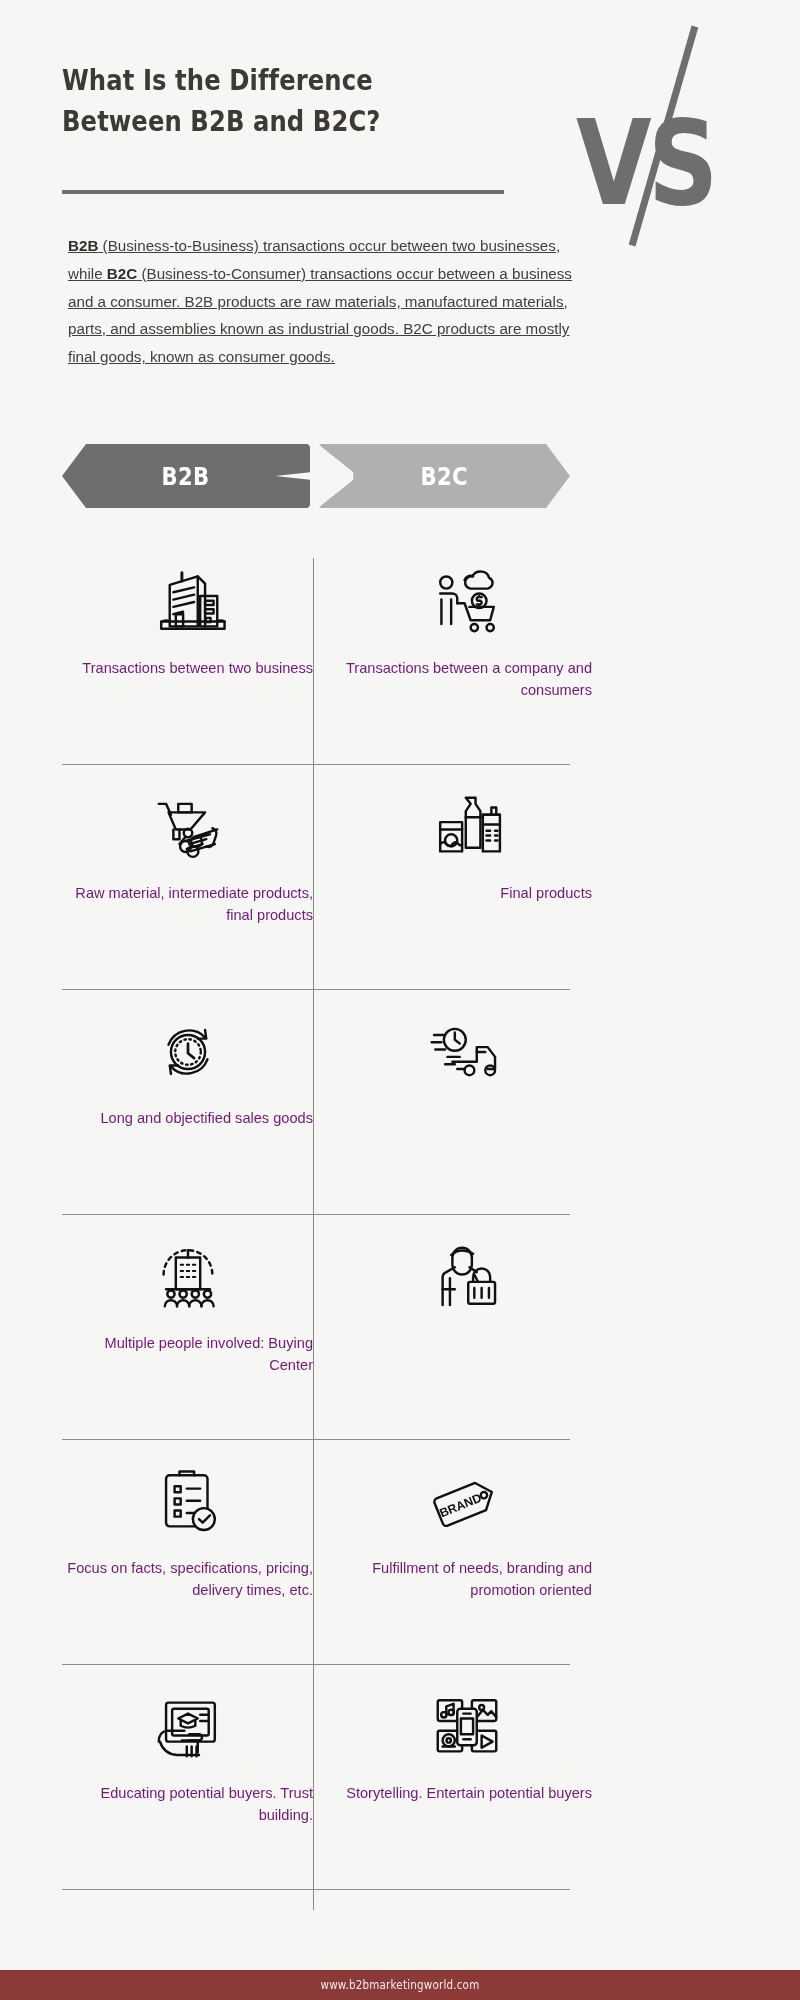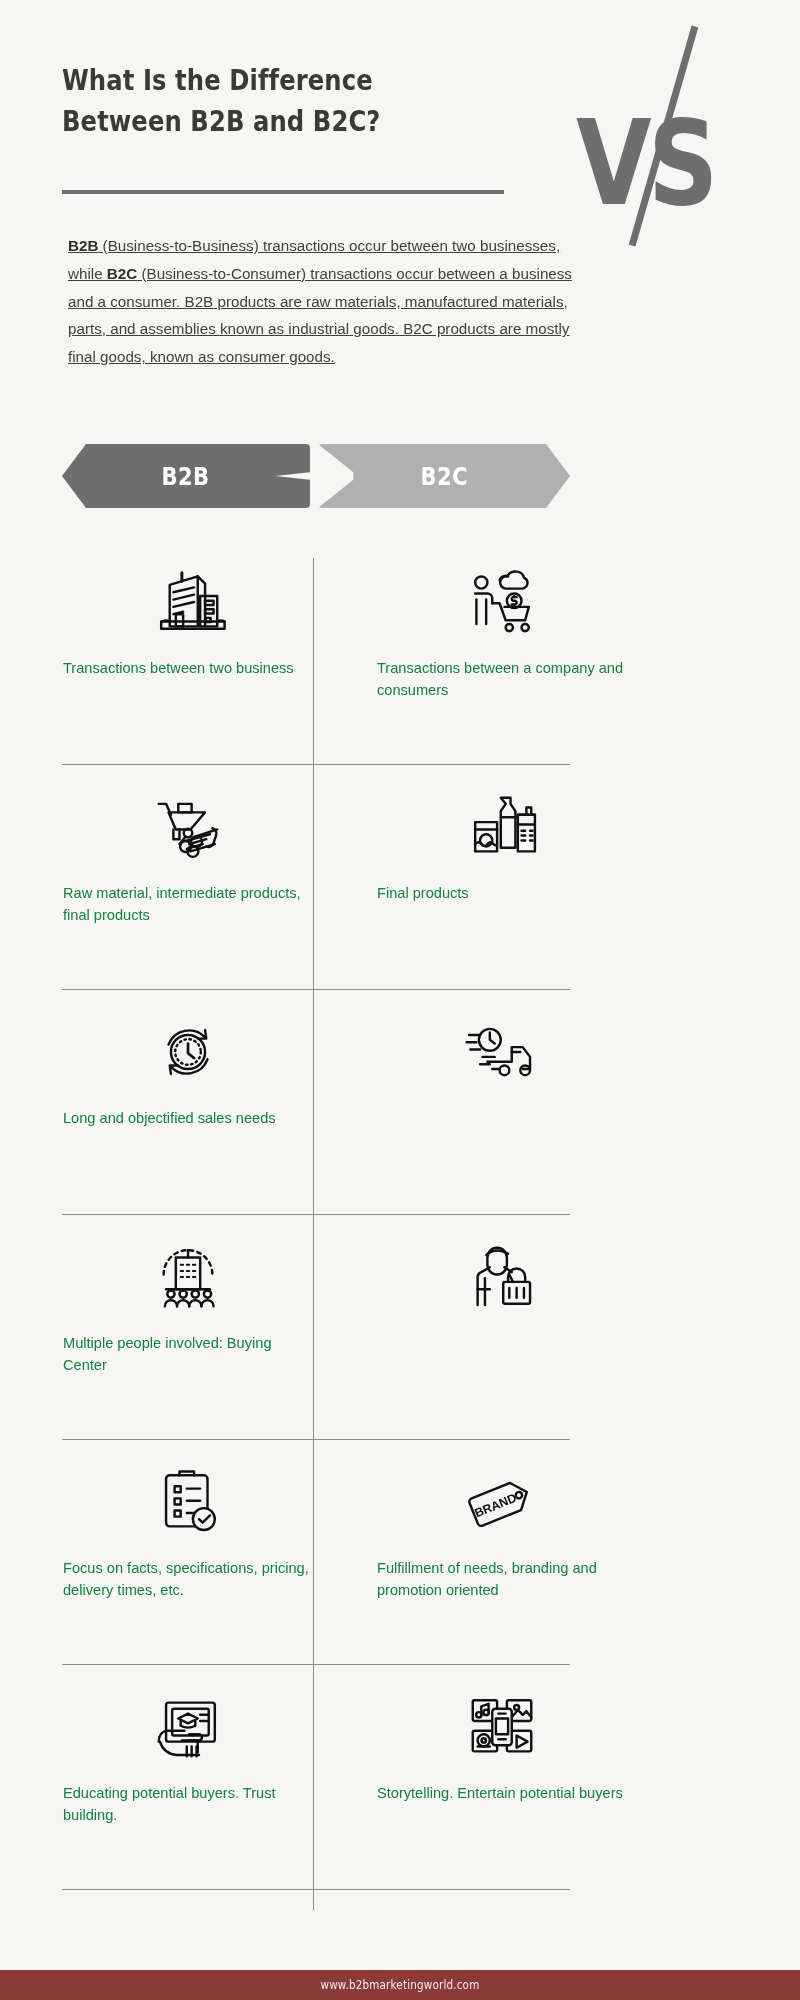--- a/index.html
+++ b/index.html
@@ -72,28 +72,28 @@
   .grid { position: absolute; left: 0; top: 540px; width: 800px; }
   .vdiv {
     position: absolute; left: 313px; top: 18px; width: 1px; height: 1352px; background: #8b8b8b;
   }
   .row { position: relative; display: flex; width: 800px; height: 225px; }
   .cell {
     width: 252px; display: flex; flex-direction: column;
     align-items: center; justify-content: flex-start; padding-top: 20px;
   }
   .cell-left { margin-left: 62px; }
-  .cell-right { margin-left: 62px; }
+  .cell-right { margin-left: 27px; }
   .icon {
     width: 84px; height: 84px; display: flex; align-items: center; justify-content: center;
   }
   .icon svg { width: 78px; height: 78px; display: block; }
   .cap {
-    margin-top: 14px; text-align: left; font-size: 14.6px; line-height: 1.5;
-    color: #15803d; width: 250px;
+    margin-top: 14px; text-align: right; font-size: 14.6px; line-height: 1.5;
+    color: #701a75; width: 250px;
   }
   .hrule {
     position: absolute; bottom: 0; height: 1px; background: #8c8c8c;
   }
   .hrule-l { left: 62px; width: 251px; }
   .hrule-r { left: 314px; width: 256px; }
 
   
   .footer {
     position: absolute; left: 0; bottom: 0; width: 800px; height: 30px;
@@ -225,21 +225,21 @@
           <svg viewBox="0 0 64 64" fill="none" stroke="#111" stroke-width="2" stroke-linejoin="round" stroke-linecap="round">
             <circle cx="32" cy="32" r="14"></circle>
             <circle cx="32" cy="32" r="10.5" stroke-dasharray="1.2 3"></circle>
             <path d="M32 25 v8 l5 4" stroke-width="2.2"></path>
             <path d="M16 26 a18 18 0 0 1 30 -6"></path>
             <path d="M46 14 l1 7 l-7 0"></path>
             <path d="M48 38 a18 18 0 0 1 -30 6"></path>
             <path d="M18 50 l-1 -7 l7 0"></path>
           </svg>
         </div>
-        <div class="cap">Long and objectified sales needs</div>
+        <div class="cap">Long and objectified sales goods</div>
       </div>
       <div class="cell cell-right">
         <div class="icon">
           <svg viewBox="0 0 64 64" fill="none" stroke="#111" stroke-width="2" stroke-linejoin="round" stroke-linecap="round">
             <circle cx="22" cy="22" r="9"></circle>
             <path d="M22 16 v6 l4 3"></path>
             <path d="M5 18 h9 M3 24 h8 M6 30 h8"></path>
             <path d="M20 40 h20 V28 h9 l6 8 v10 h-6"></path>
             <path d="M30 46 h-6"></path>
             <path d="M40 32 h7"></path>

